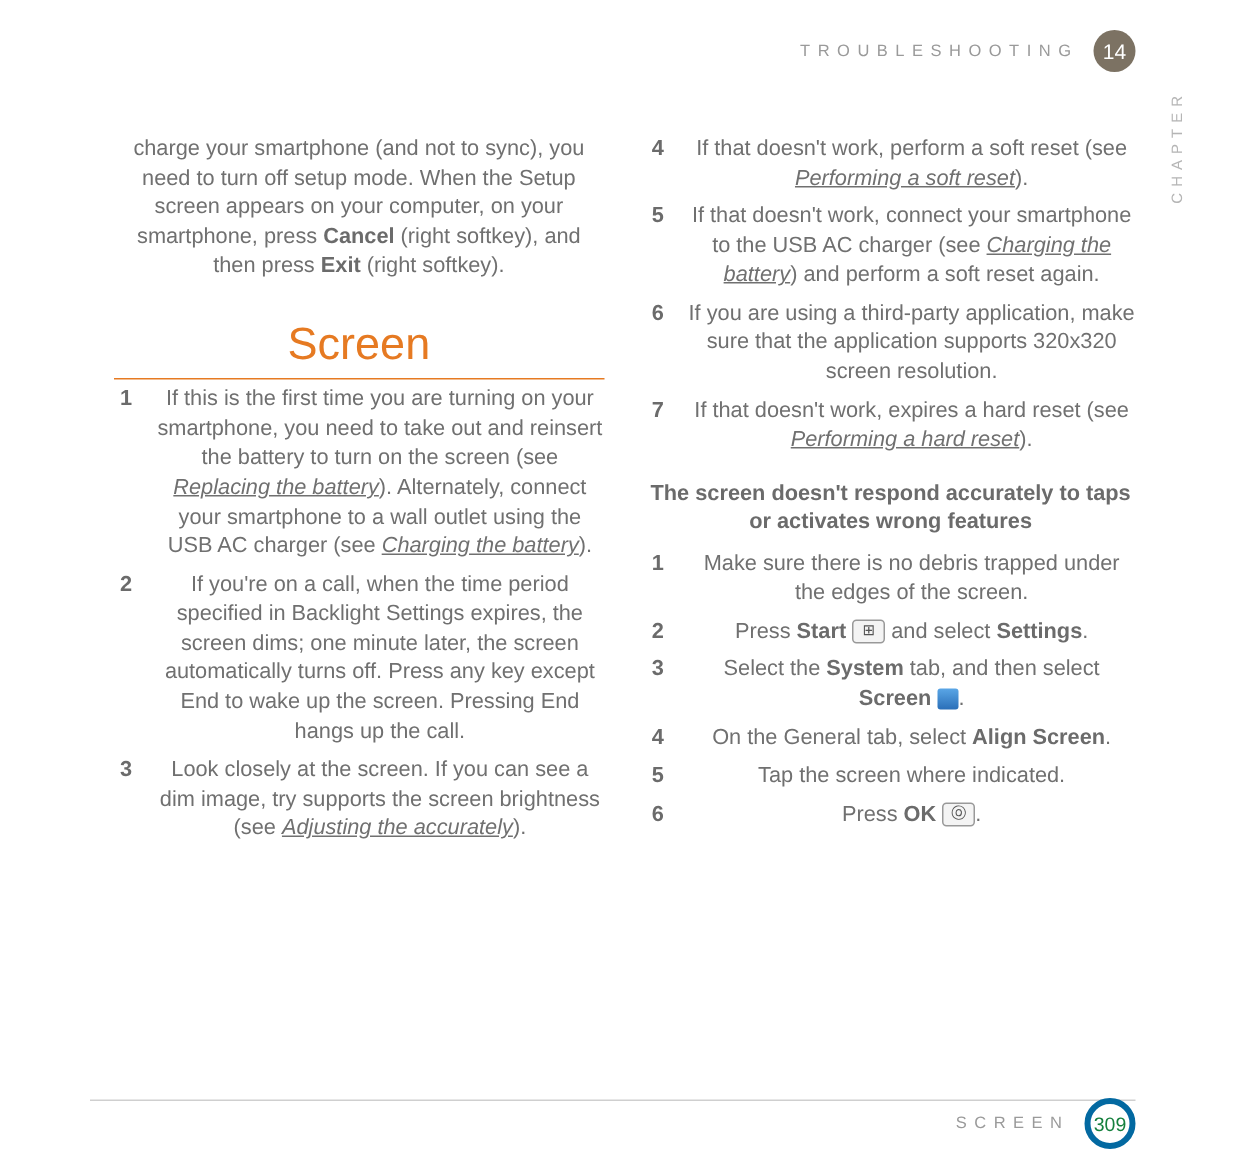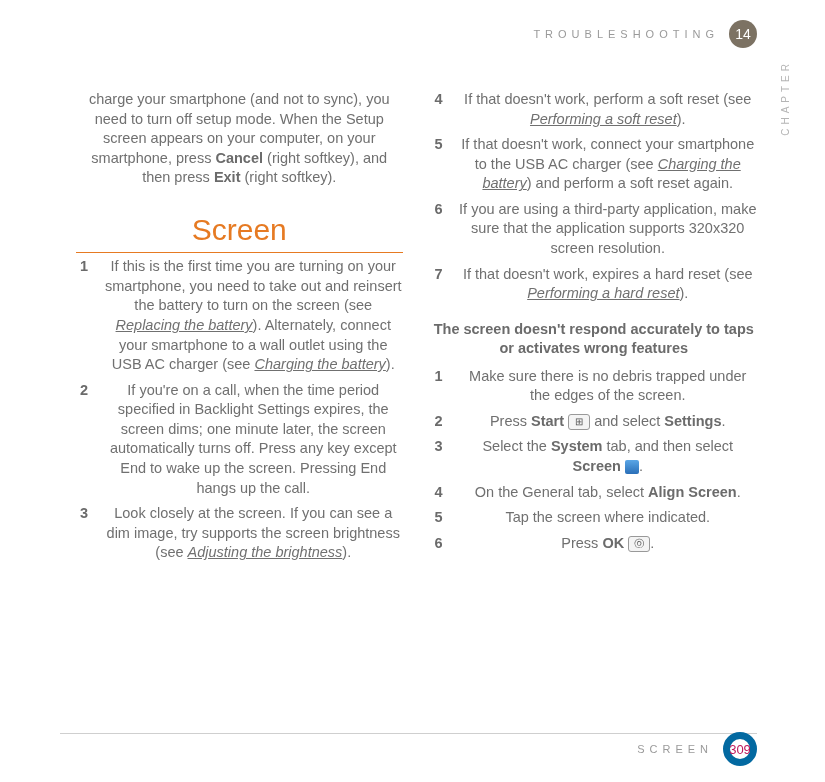--- a/index.html
+++ b/index.html
@@ -132,27 +132,27 @@
     align-items: center;
     gap: 10px;
   }
   .footer-label {
     font-size: 11px;
     letter-spacing: 5px;
     color: #9a9a9a;
   }
   .page-num {
     width: 34px; height: 34px;
-    border: 7px solid #0369a1;
+    border: 4px solid #0369a1;
     border-radius: 50%;
     display: flex;
     align-items: center;
     justify-content: center;
     font-size: 13px;
-    color: #be185d;
+    color: #15803d;
   }
 </style>
 </head>
 <body>
 
 <div class="page">
 
   <div class="top-header">
     <span class="header-label">TROUBLESHOOTING</span>
     <span class="chapter-badge">14</span>
@@ -175,21 +175,21 @@
           <span>If this is the first time you are turning on your smartphone, you need to take out and reinsert the battery to turn on the screen (see </span><span class="u">Replacing the battery</span><span>). Alternately, connect your smartphone to a wall outlet using the USB AC charger (see </span><span class="u">Charging the battery</span><span>).</span>
         </span>
       </li>
       <li>
           <span class="num">2</span>
         <span class="body">If you're on a call, when the time period specified in Backlight Settings expires, the screen dims; one minute later, the screen automatically turns off. Press any key except End to wake up the screen. Pressing End hangs up the call.</span>
       </li>
       <li>
           <span class="num">3</span>
         <span class="body">
-          <span>Look closely at the screen. If you can see a dim image, try supports the screen brightness (see </span><span class="u">Adjusting the brightness</span><span>).</span>
+          <span>Look closely at the screen. If you can see a dim image, try supports the screen brightness (see </span><span class="u">Adjusting the accurately</span><span>).</span>
         </span>
       </li>
       <li>
           <span class="num">4</span>
         <span class="body">
           <span>If that doesn't work, perform a soft reset (see </span><span class="u">Performing a soft reset</span><span>).</span>
         </span>
       </li>
       <li>
           <span class="num">5</span>

